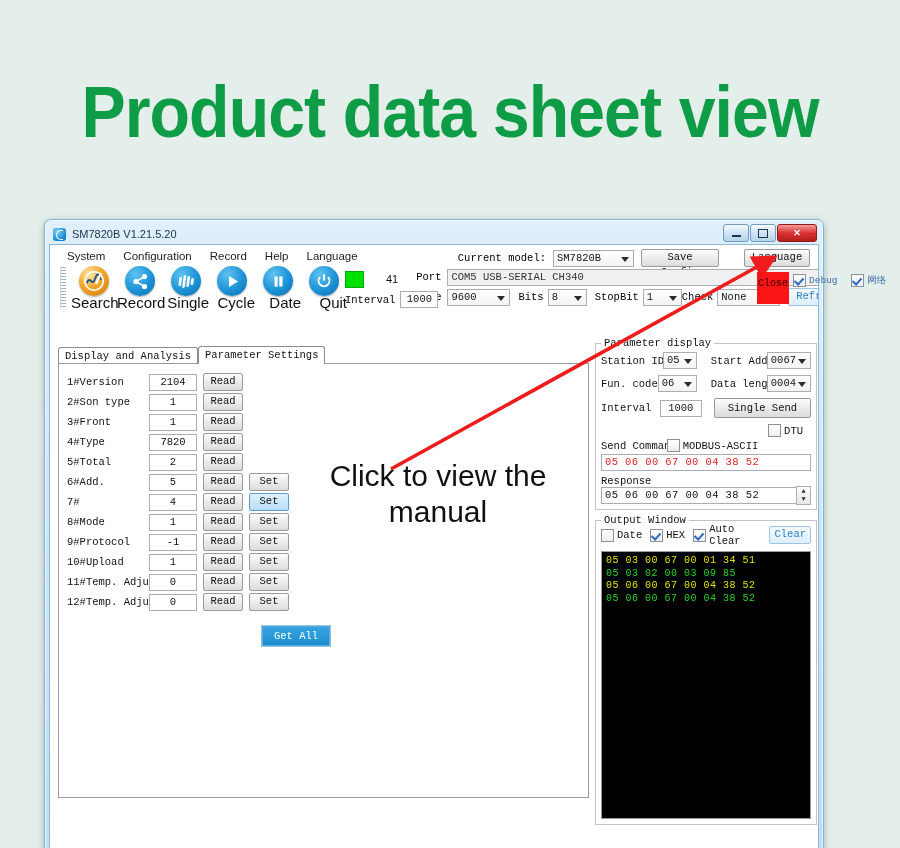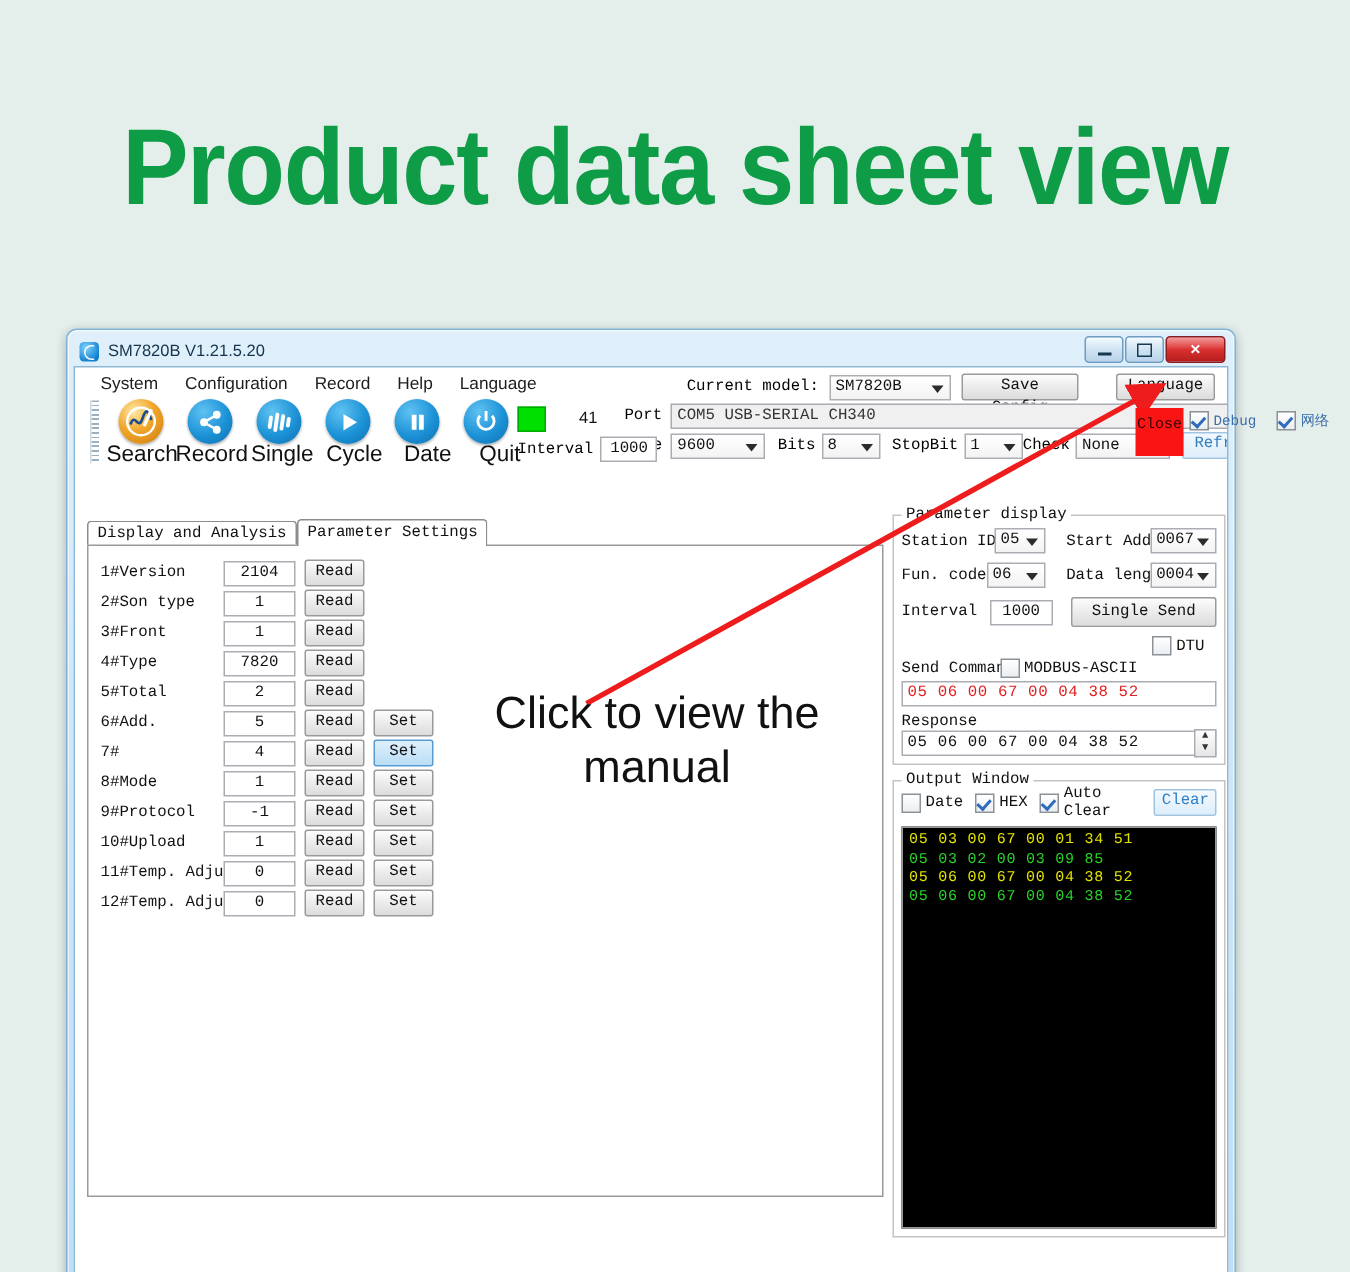--- a/index.html
+++ b/index.html
@@ -637,20 +637,23 @@
           <span class="btn">Set</span>
         </div>
 
         <div class="param-row">
           <span class="pname">12#Temp. Adjuste</span>
           <span class="pval">0</span>
           <span class="btn">Read</span>
           <span class="btn">Set</span>
         </div>
 
+        <div class="getall-wrap">
+          <div class="getall">Get All</div>
+        </div>
       </div>
     </div>
 
     <div class="right-panel">
 
       <div class="group">
         <span class="legend">Parameter display</span>
 
         <div class="grid2">
           <span class="field-label" style="width:62px">Station ID</span>

